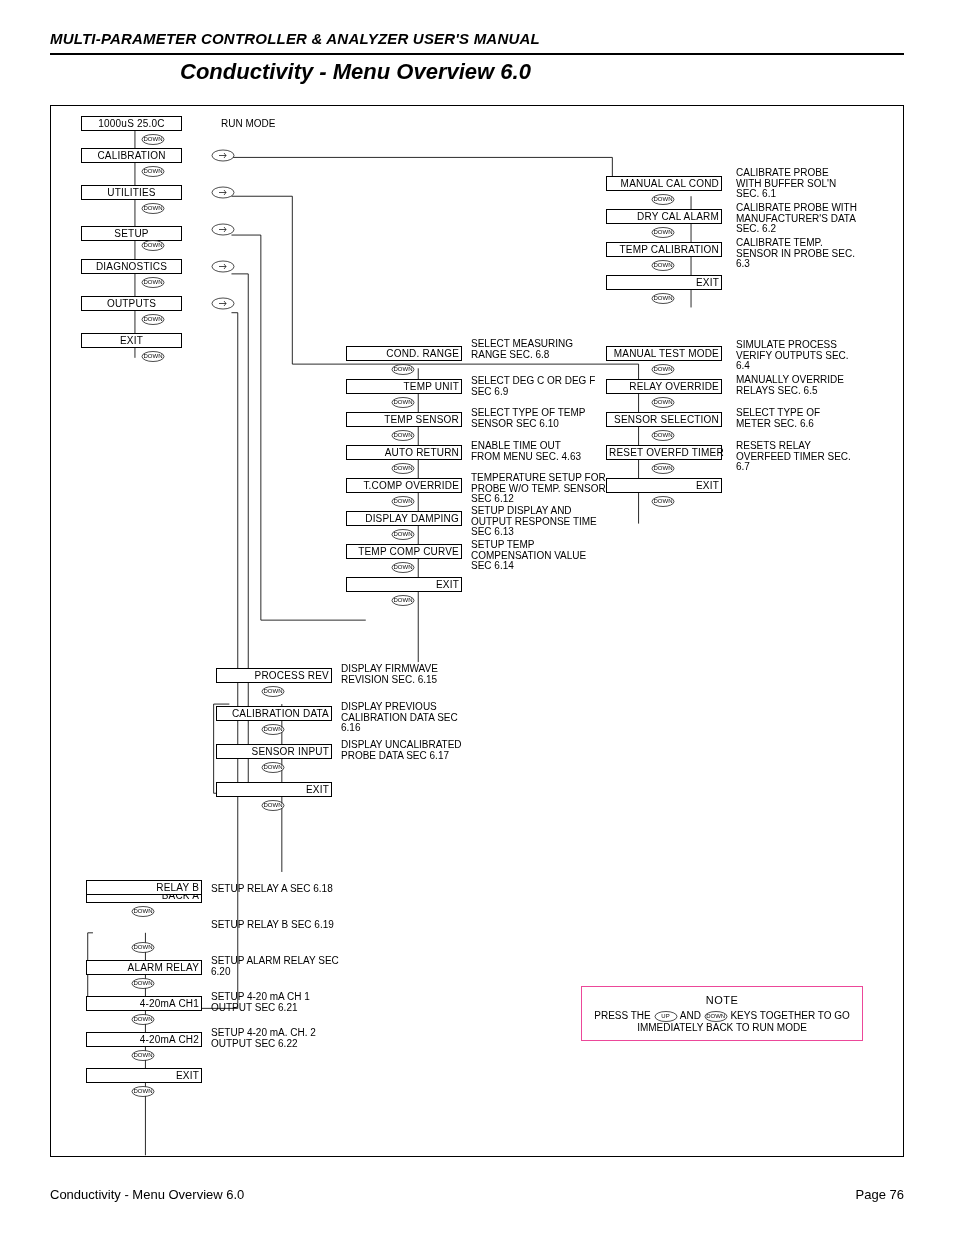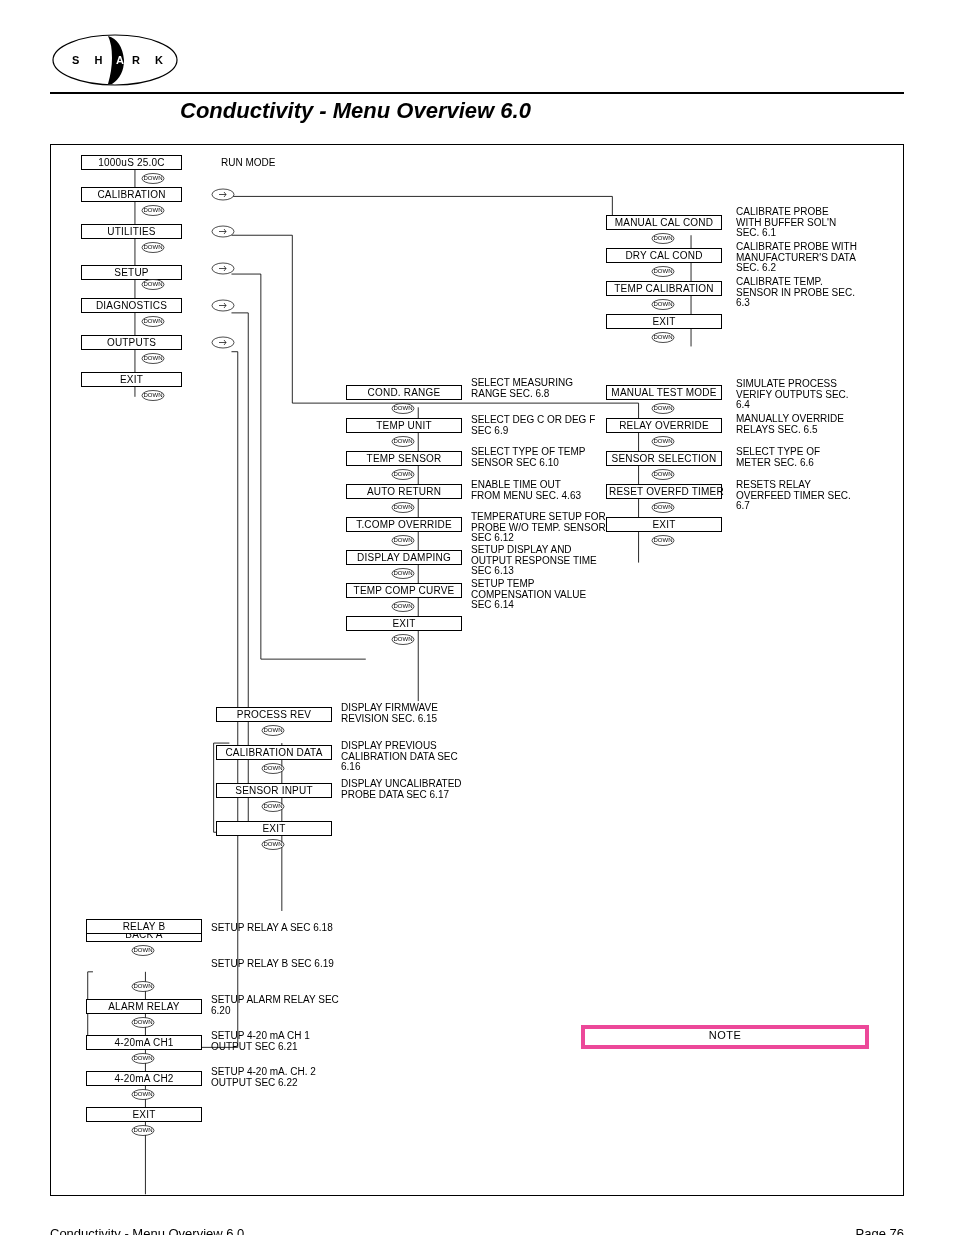--- a/index.html
+++ b/index.html
@@ -20,43 +20,35 @@
   .svg-holder { position:absolute; inset:0; pointer-events:none;}
 
   .mbox { position:absolute; border:1px solid #000; text-align:center; font-size:10px; letter-spacing:0.2px; padding:1px 2px; background:#fff; white-space:nowrap;}
   .desc { position:absolute; font-size:10px; line-height:1.05; }
   .runmode { position:absolute; font-size:10px; }
   .down-pill { position:absolute; width:24px; height:11px; }
   .down-pill svg, .right-pill svg, .up-pill svg { width:100%; height:100%; display:block;}
   .down-pill .lbl, .right-pill .lbl, .up-pill .lbl { position:absolute; inset:0; font-size:6px; text-align:center; line-height:11px;}
   .right-pill { position:absolute; width:24px; height:13px;}
   .up-pill { width:24px; height:11px; display:inline-block; position:relative; vertical-align:middle;}
-  .note-box { position:absolute; border:4px solid #ec4899; padding:0 10px; text-align:center; font-size:10px; width:260px;}
+  .note-box { position:absolute; border:1px solid #ec4899; padding:7px 10px; text-align:center; font-size:10px; width:260px;}
   .note-box .note-title { font-size:11px; letter-spacing:0.5px; margin-bottom:4px;}
   .footer { display:flex; justify-content:space-between; font-size:13px; margin-top:30px;}
 
   
-  .w95 { width:95px; } .w110 { width:110px; }
+  .w95 { width:95px; } .w110 { width:110px;text-align:right; }
 
 </style>
 </head>
 <body>
 
 <div class="page">
 
   <div class="header-row">
-    <div class="logo">
-      <svg viewBox="0 0 130 60">
-        <ellipse cx="65" cy="30" rx="62" ry="25" fill="none" stroke="#000" stroke-width="1.2"></ellipse>
-        <path d="M58 6 Q72 10 74 30 Q74 46 62 54 L58 54 Q62 40 62 28 Q62 14 58 6 Z" fill="#000"></path>
-        <text x="22" y="34" font-size="11" font-family="Arial" font-weight="bold" letter-spacing="6">S H</text>
-        <text x="66" y="34" font-size="11" font-family="Arial" font-weight="bold" fill="#fff">A</text>
-        <text x="82" y="34" font-size="11" font-family="Arial" font-weight="bold" letter-spacing="6">R K</text>
-      </svg>
-    </div>
+    <div class="manual-title">MULTI-PARAMETER CONTROLLER &amp; ANALYZER USER'S MANUAL</div>
   </div>
 
   <div class="section-title">Conductivity - Menu Overview 6.0</div>
 
   <div class="diagram-frame">
 
     <svg class="svg-holder" viewBox="0 0 812 1010" preserveAspectRatio="none">
       <g stroke="#000" stroke-width="0.8" fill="none">
 
         <path d="M80 22 V 240"></path>
@@ -170,21 +162,21 @@
 
     <div class="mbox w110" style="left:555px; top:70px">MANUAL CAL COND</div>
     <div class="desc" style="left:685px; top:62px; width:120px">CALIBRATE PROBE WITH BUFFER SOL'N SEC. 6.1</div>
     <div class="down-pill" style="left:600px; top:88px">
         <svg viewBox="0 0 24 11">
           <ellipse cx="12" cy="5.5" rx="11" ry="5" fill="#fff" stroke="#000" stroke-width="0.7"></ellipse>
         </svg>
         <span class="lbl">DOWN</span>
       </div>
 
-    <div class="mbox w110" style="left:555px; top:103px">DRY CAL COND</div>
+    <div class="mbox w110" style="left:555px; top:103px">DRY CAL ALARM</div>
     <div class="desc" style="left:685px; top:97px; width:130px">CALIBRATE PROBE WITH MANUFACTURER'S DATA SEC. 6.2</div>
     <div class="down-pill" style="left:600px; top:121px">
         <svg viewBox="0 0 24 11">
           <ellipse cx="12" cy="5.5" rx="11" ry="5" fill="#fff" stroke="#000" stroke-width="0.7"></ellipse>
         </svg>
         <span class="lbl">DOWN</span>
       </div>
 
     <div class="mbox w110" style="left:555px; top:136px">TEMP CALIBRATION</div>
     <div class="desc" style="left:685px; top:132px; width:120px">CALIBRATE TEMP. SENSOR IN  PROBE SEC. 6.3</div>
@@ -401,20 +393,31 @@
     <div class="mbox w110" style="left:35px; top:962px">EXIT</div>
     <div class="down-pill" style="left:80px; top:980px">
         <svg viewBox="0 0 24 11">
           <ellipse cx="12" cy="5.5" rx="11" ry="5" fill="#fff" stroke="#000" stroke-width="0.7"></ellipse>
         </svg>
         <span class="lbl">DOWN</span>
       </div>
 
     <div class="note-box" style="left:530px; top:880px">
       <div class="note-title">NOTE</div>
+      <div>
+        <span>PRESS THE</span>
+        <span class="up-pill"><svg viewBox="0 0 24 11">
+              <ellipse cx="12" cy="5.5" rx="11" ry="5" fill="#fff" stroke="#000" stroke-width="0.7"></ellipse>
+            </svg><span class="lbl">UP</span></span>
+        <span>AND</span>
+        <span class="up-pill"><svg viewBox="0 0 24 11">
+              <ellipse cx="12" cy="5.5" rx="11" ry="5" fill="#fff" stroke="#000" stroke-width="0.7"></ellipse>
+            </svg><span class="lbl">DOWN</span></span>
+        <span>KEYS TOGETHER TO GO IMMEDIATELY BACK TO RUN MODE</span>
+      </div>
     </div>
 
   </div>
 
   <div class="footer">
     <span>Conductivity - Menu Overview 6.0</span>
     <span>Page 76</span>
   </div>
 
 </div>

